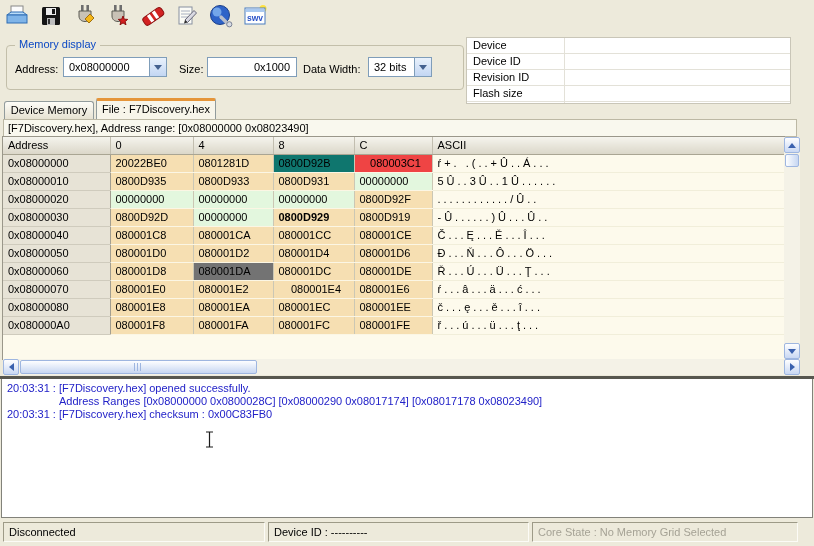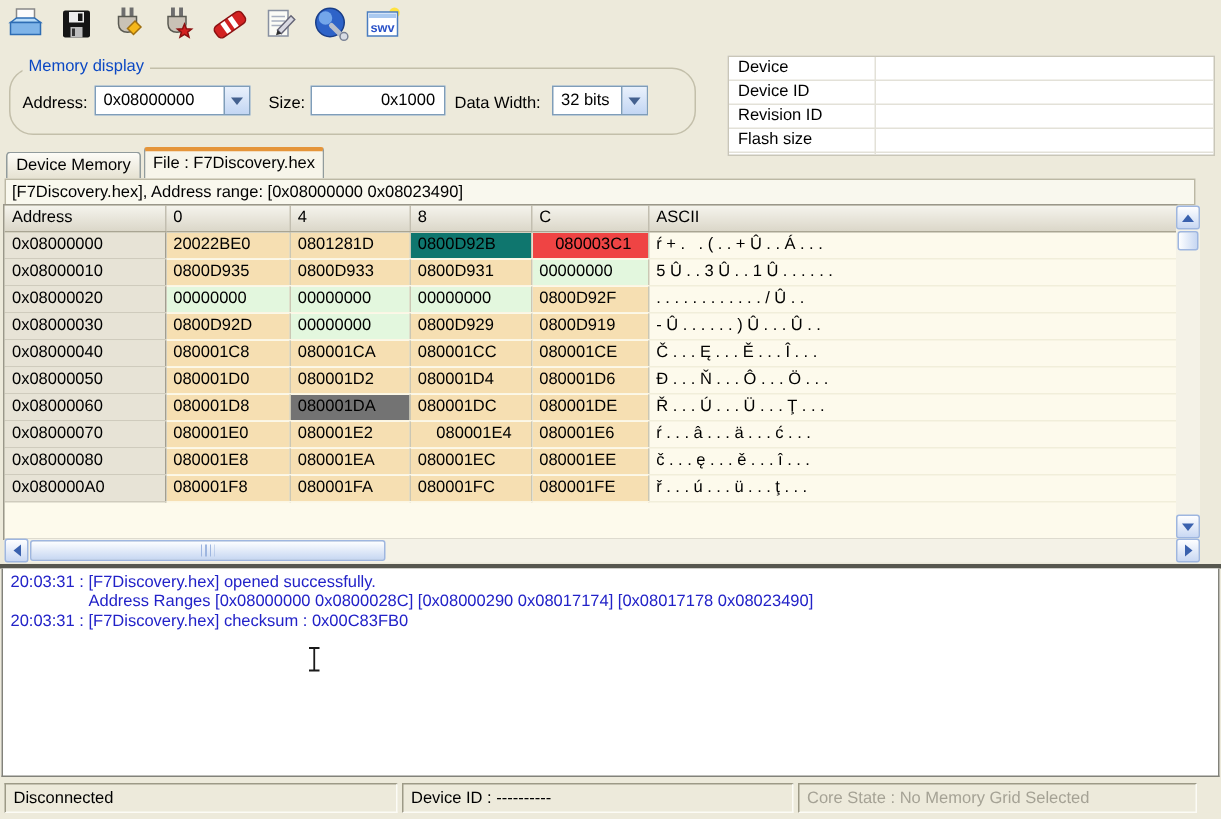--- a/index.html
+++ b/index.html
@@ -10,33 +10,33 @@
   }
   *{box-sizing:border-box;}
 
   
   .toolbar{position:absolute;left:2px;top:2px;height:30px;display:flex;gap:7px;align-items:center;}
   .tbtn{width:27px;height:27px;display:flex;align-items:center;justify-content:flex-end;cursor:default;}
   .tbtn svg{width:24px;height:24px;}
 
   
   .groupbox{position:absolute;left:6px;top:45px;width:458px;height:45px;
-    border:1px solid #C3BFAA;border-radius:16px;}
+    border:1px solid #C3BFAA;border-radius:4px;}
   .groupbox-title{position:absolute;left:8px;top:-8px;background:#EDEADB;padding:0 4px;color:#0B48C4;}
   .gb-label{position:absolute;top:13px;height:20px;line-height:20px;}
   .combo{position:absolute;top:11px;height:20px;background:#fff;border:1px solid #7F9DB9;display:flex;align-items:stretch;}
   .combo .val{flex:1;padding-left:5px;line-height:18px;}
   .combo .dd{width:17px;background:linear-gradient(#E9F1FC,#C3D6F3);border-left:1px solid #7F9DB9;
     display:flex;align-items:center;justify-content:center;}
   .combo .dd::after{content:"";border:4px solid transparent;border-top:5px solid #44618F;margin-top:5px;}
   .txtin{position:absolute;top:11px;height:20px;border:1px solid #7F9DB9;background:#fff;
     text-align:center;font-family:"Liberation Sans",sans-serif;font-size:11px;padding:0;}
 
   
-  .devpanel{position:absolute;left:485px;top:37px;width:325px;height:67px;background:#fff;
+  .devpanel{position:absolute;left:466px;top:37px;width:325px;height:67px;background:#fff;
     border:1px solid #C9C6B8;overflow:hidden;}
   .devrow{height:16px;line-height:15px;border-bottom:1px solid #E3E1D8;}
   .devrow .devlabel{padding-left:6px;}
   .devdivider{position:absolute;left:97px;top:0;bottom:0;width:1px;background:#E3E1D8;}
 
   
   .tab{position:absolute;text-align:center;cursor:default;}
   .tab-inactive{left:4px;top:101px;width:90px;height:18px;line-height:17px;
     background:linear-gradient(#FDFCF7,#E6E2D2);border:1px solid #919B9C;border-bottom:none;
     border-radius:3px 3px 0 0;}
@@ -250,21 +250,21 @@
             <td class="hex" style="background: rgb(227, 247, 222);">00000000</td>
             <td class="hex" style="background: rgb(227, 247, 222);">00000000</td>
             <td class="hex" style="background: rgb(227, 247, 222);">00000000</td>
             <td class="hex" style="background: rgb(246, 223, 178);">0800D92F</td>
             <td class="ascii" style="background: rgb(253, 250, 236);">............/Û..</td>
           </tr>
           <tr>
             <td class="addr">0x08000030</td>
             <td class="hex" style="background: rgb(246, 223, 178);">0800D92D</td>
             <td class="hex" style="background: rgb(227, 247, 222);">00000000</td>
-            <td class="hex" style="background: rgb(246, 223, 178);">0800D929</td>
+            <td class="hex" style="background: rgb(246, 223, 178); font-weight: bold;">0800D929</td>
             <td class="hex" style="background: rgb(246, 223, 178);">0800D919</td>
             <td class="ascii" style="background: rgb(253, 250, 236);">-Û......)Û...Û..</td>
           </tr>
           <tr>
             <td class="addr">0x08000040</td>
             <td class="hex" style="background: rgb(246, 223, 178);">080001C8</td>
             <td class="hex" style="background: rgb(246, 223, 178);">080001CA</td>
             <td class="hex" style="background: rgb(246, 223, 178);">080001CC</td>
             <td class="hex" style="background: rgb(246, 223, 178);">080001CE</td>
             <td class="ascii" style="background: rgb(253, 250, 236);">Č...Ę...Ě...Î...</td>

